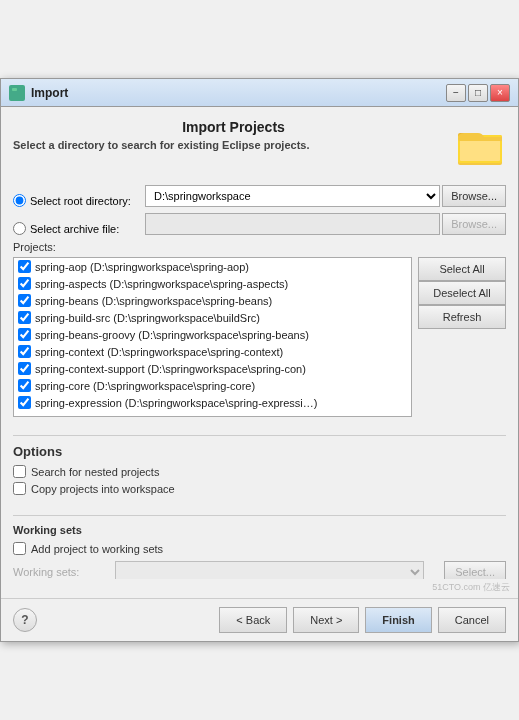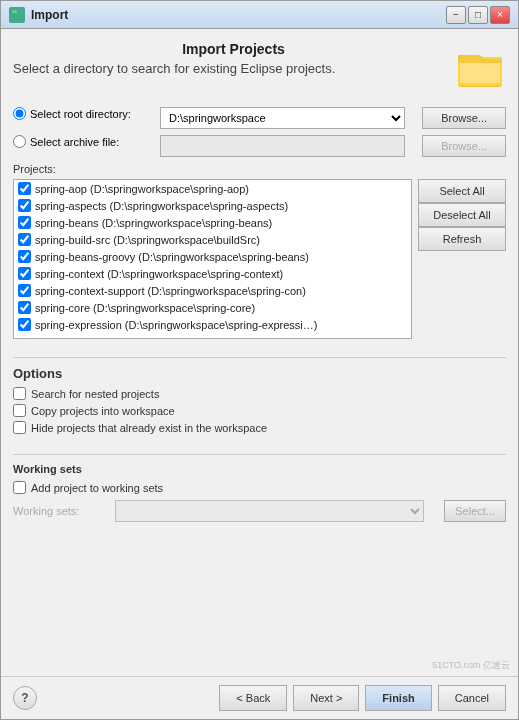--- a/index.html
+++ b/index.html
@@ -9,21 +9,21 @@
       background: #f0f0f0;
       display: flex;
       justify-content: center;
       align-items: center;
       width: 519px;
       height: 720px;
       overflow: hidden;
     }
     .window {
       width: 519px;
-      height: 720px;
+      height: 564px;
       background: #f0f0f0;
       border: 1px solid #999;
       display: flex;
       flex-direction: column;
       box-shadow: 2px 2px 8px rgba(0,0,0,0.3);
     }
     .title-bar {
       background: linear-gradient(to bottom, #dce9f7, #c5d9f0);
       height: 28px;
       display: flex;
@@ -86,43 +86,44 @@
       flex: 1;
     }
     .header-title {
       font-size: 14px;
       font-weight: bold;
       color: #222;
       margin-bottom: 4px;
       text-align: center;
     }
     .header-desc {
-      font-size: 13px;
+      font-size: 11px;
       color: #444;
+      font-weight: bold;
     }
     .header-icon {
       width: 52px;
       height: 52px;
       display: flex;
       align-items: center;
       justify-content: center;
       flex-shrink: 0;
     }
 
     
     .folder-icon-svg {
       width: 48px;
       height: 48px;
     }
 
     .form-row {
       display: flex;
-      align-items: flex-start;
+      align-items: flex-end;
       margin-bottom: 6px;
-      gap: 17px;
+      gap: 2px;
     }
     .radio-label {
       display: flex;
       align-items: center;
       gap: 4px;
       min-width: 130px;
       font-size: 11px;
       cursor: pointer;
     }
     .radio-label input[type="radio"] {
@@ -136,21 +137,21 @@
       padding: 2px 4px;
       font-size: 11px;
       outline: none;
     }
     .text-field:disabled {
       background: #e8e8e8;
       color: #888;
     }
     .browse-btn {
       height: 22px;
-      padding: 0 18px;
+      padding: 0 8px;
       background: linear-gradient(to bottom, #f5f5f5, #ddd);
       border: 1px solid #aaa;
       cursor: pointer;
       font-size: 11px;
       color: #333;
       white-space: nowrap;
     }
     .browse-btn:disabled { color: #aaa; cursor: default; }
 
     .section-label {
@@ -442,24 +443,20 @@
     <div class="options-section">
       <div class="options-title">Options</div>
       <label class="checkbox-row">
         <input type="checkbox" style="">
         <span>Search for nested projects</span>
       </label>
       <label class="checkbox-row">
         <input type="checkbox" style="">
         <span>Copy projects into workspace</span>
       </label>
-      <label class="checkbox-row">
-        <input type="checkbox" style="">
-        <span>Hide projects that already exist in the workspace</span>
-      </label>
     </div>
 
     <hr class="divider-line">
 
     <div class="working-sets-section">
       <div class="working-sets-title">Working sets</div>
       <label class="working-sets-row">
         <input type="checkbox" style="">
         <span>Add project to working sets</span>
       </label>

